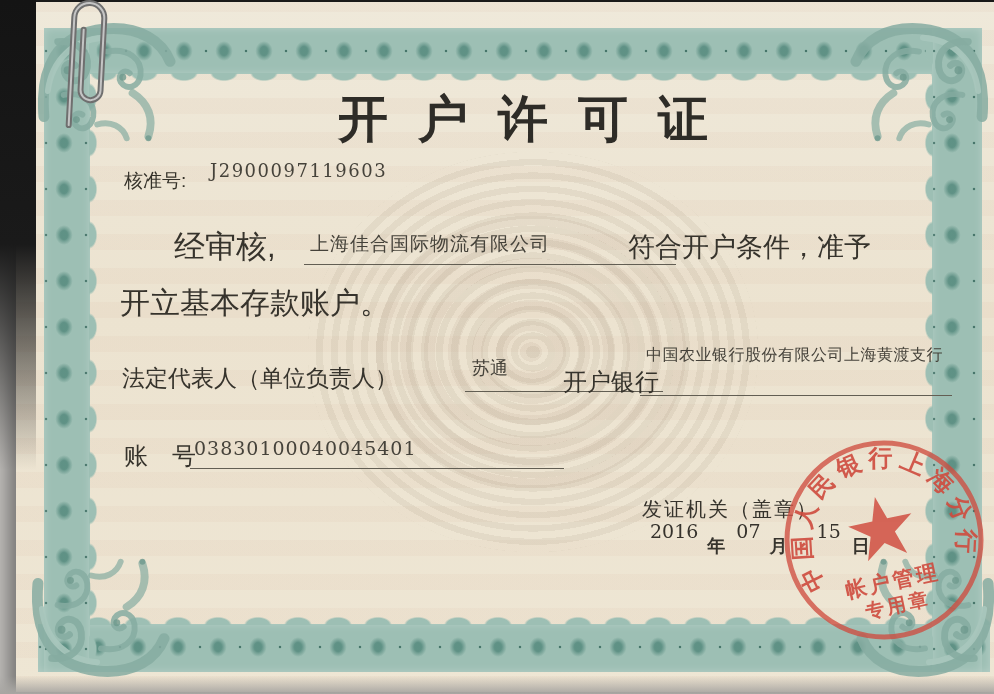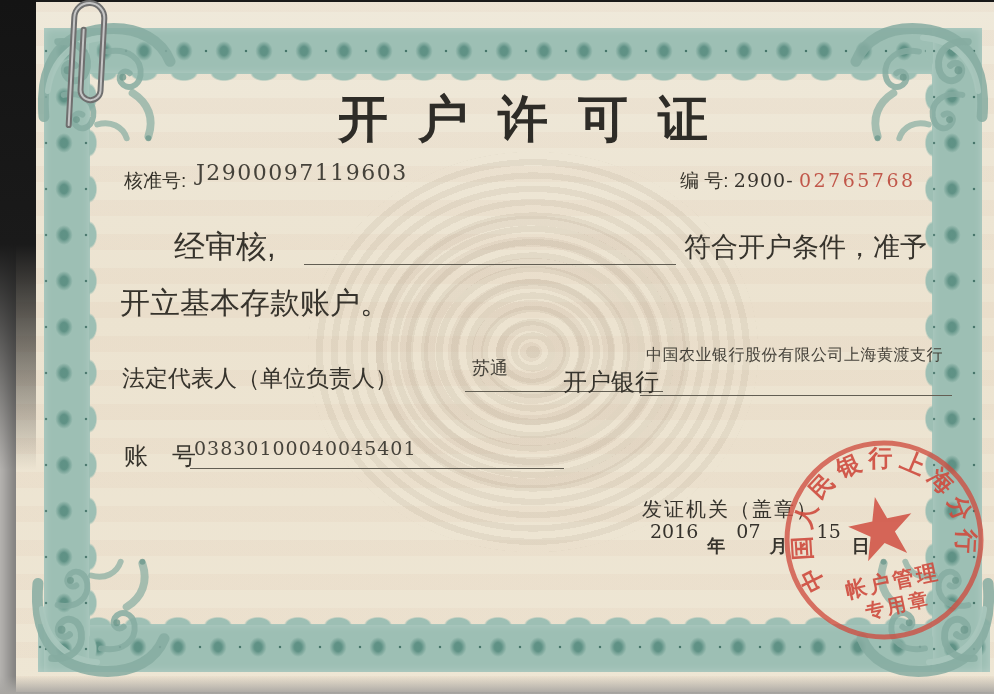--- a/index.html
+++ b/index.html
@@ -141,31 +141,27 @@
         <use href="#flourish"></use>
       </svg>
     <svg class="corner br">
         <use href="#flourish"></use>
       </svg>
 
     <div class="content">
       <div class="abs title">开户许可证</div>
 
       <div class="abs lbl" style="left:108px;top:166px;font-size:19px;">核准号:</div>
-      <div class="abs serif-num fill-value" style="left:180px;top:158px;font-size:22px;letter-spacing:1.5px;">J2900097119603</div>
-
-      <div class="abs" style="left:664px;top:166px;font-size:19px;">
-        <span class="lbl">编 号:</span>
-        <span class="serif-num" style="letter-spacing:1px;">2900-</span>
-        <span class="serif-num" style="color:#c1574a;letter-spacing:2.5px;">02765768</span>
-      </div>
+      <div class="abs serif-num fill-value" style="left:194px;top:158px;font-size:18px;letter-spacing:1.5px;">J2900097119603</div>
+
 
       <div class="abs big" style="left:158px;top:224px;font-size:31px;">经审核,</div>
+      <div class="abs fill-value" style="left:294px;top:229px;font-size:19px;letter-spacing:1px;">上海佳合国际物流有限公司</div>
       <div class="uline" style="left:288px;top:262px;width:372px;"></div>
-      <div class="abs big" style="left:668px;top:227px;font-size:27px;">符合开户条件，准予</div>
+      <div class="abs big" style="left:612px;top:227px;font-size:27px;">符合开户条件，准予</div>
 
       <div class="abs big" style="left:106px;top:361px;font-size:23px;">法定代表人（单位负责人）</div>
 
       <div class="abs big" style="left:104px;top:281px;font-size:30px;">开立基本存款账户。</div>
       <div class="abs fill-value" style="left:456px;top:354px;font-size:18px;">苏通</div>
       <div class="uline" style="left:449px;top:389px;width:198px;"></div>
 
       <div class="abs big" style="left:547px;top:364px;font-size:24px;">开户银行</div>
       <div class="abs fill-value" style="left:630px;top:336px;font-size:16px;line-height:34px;white-space:normal;width:300px;letter-spacing:0.5px;">中国农业银行股份有限公司上海黄渡支行</div>
       <div class="uline" style="left:624px;top:393px;width:312px;"></div>

